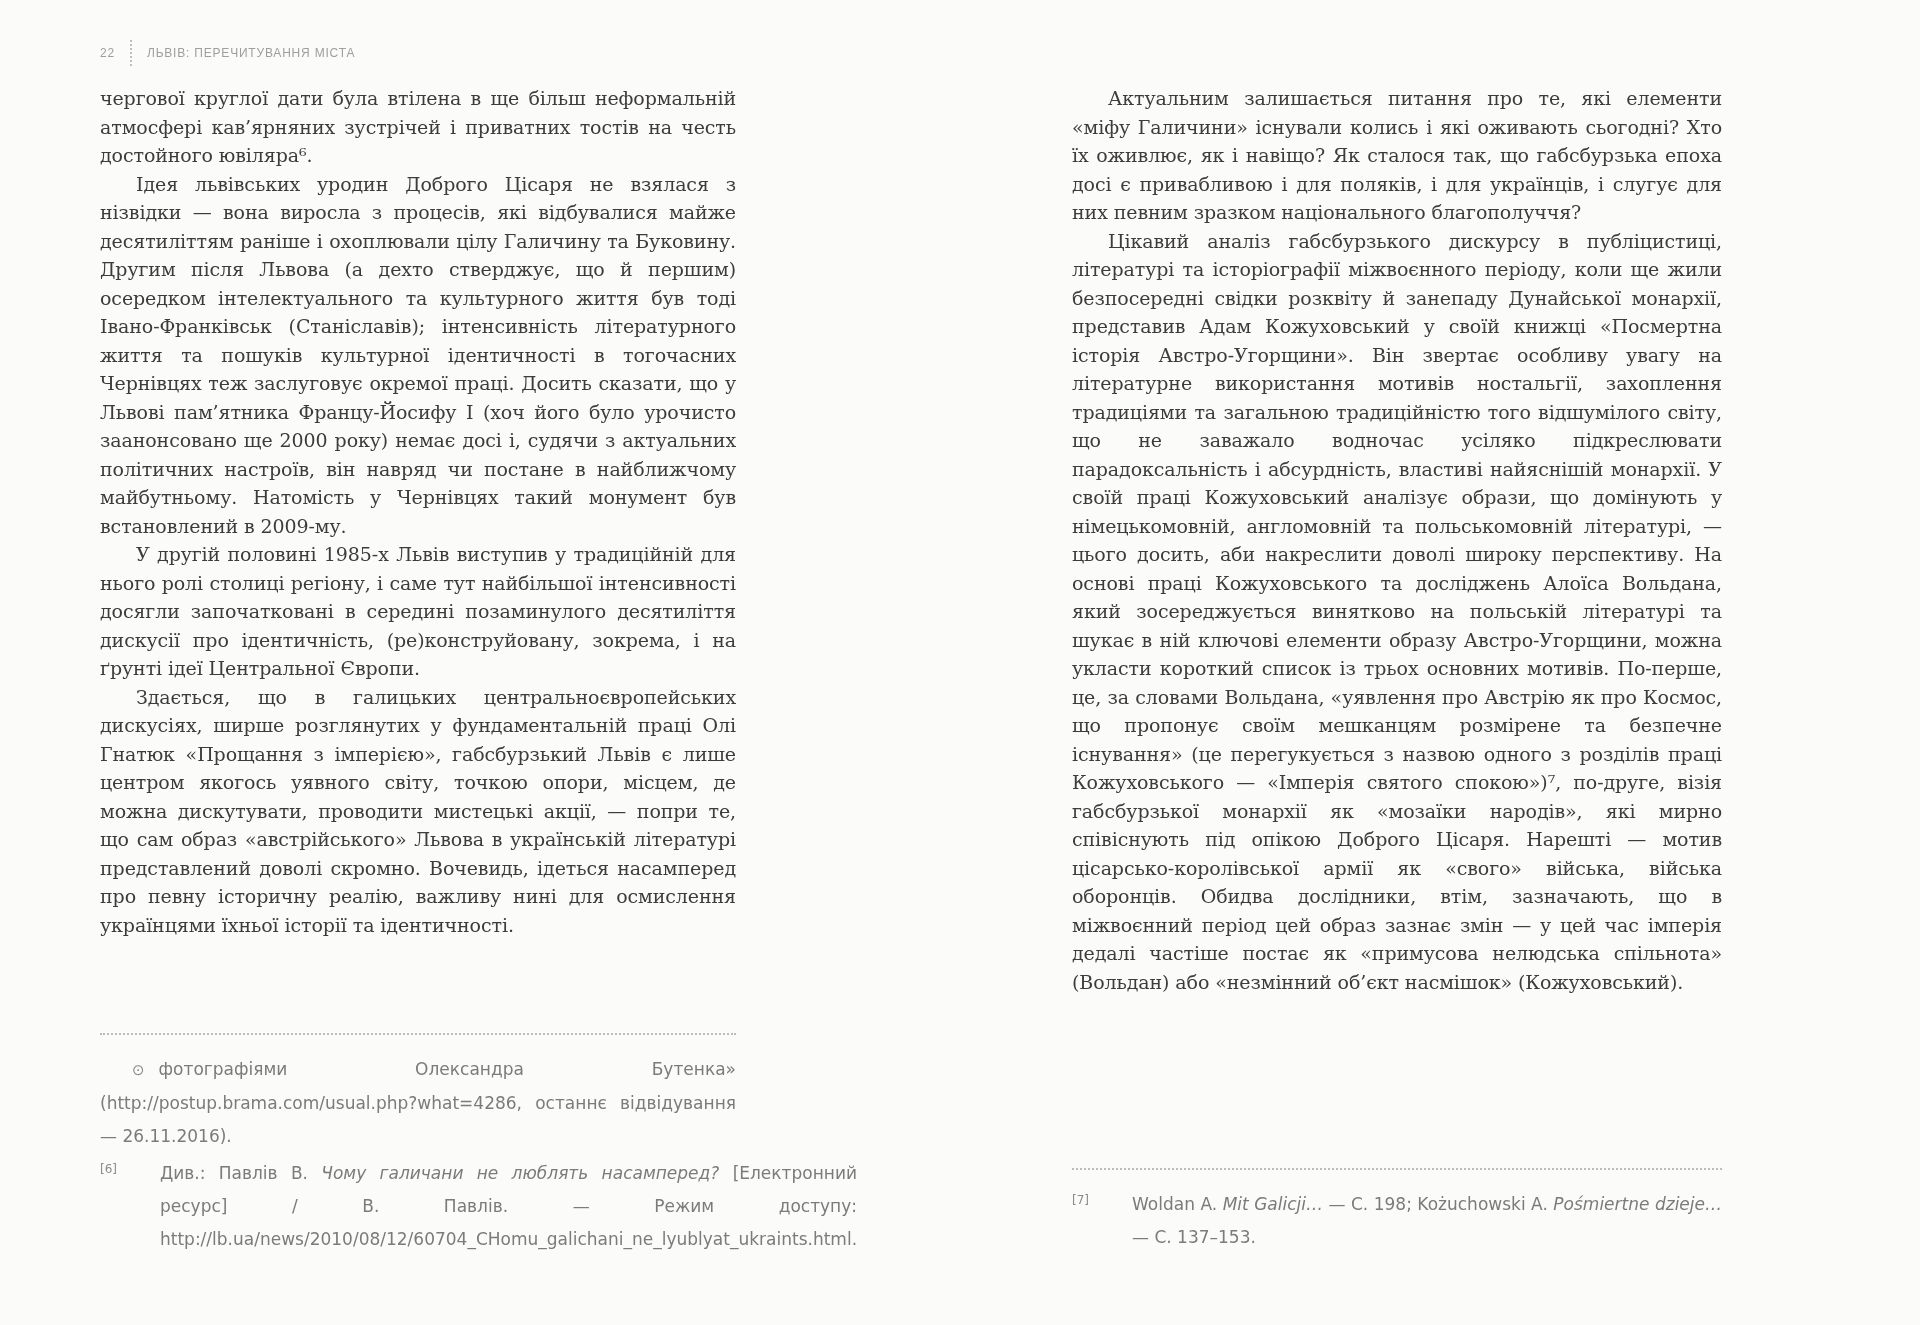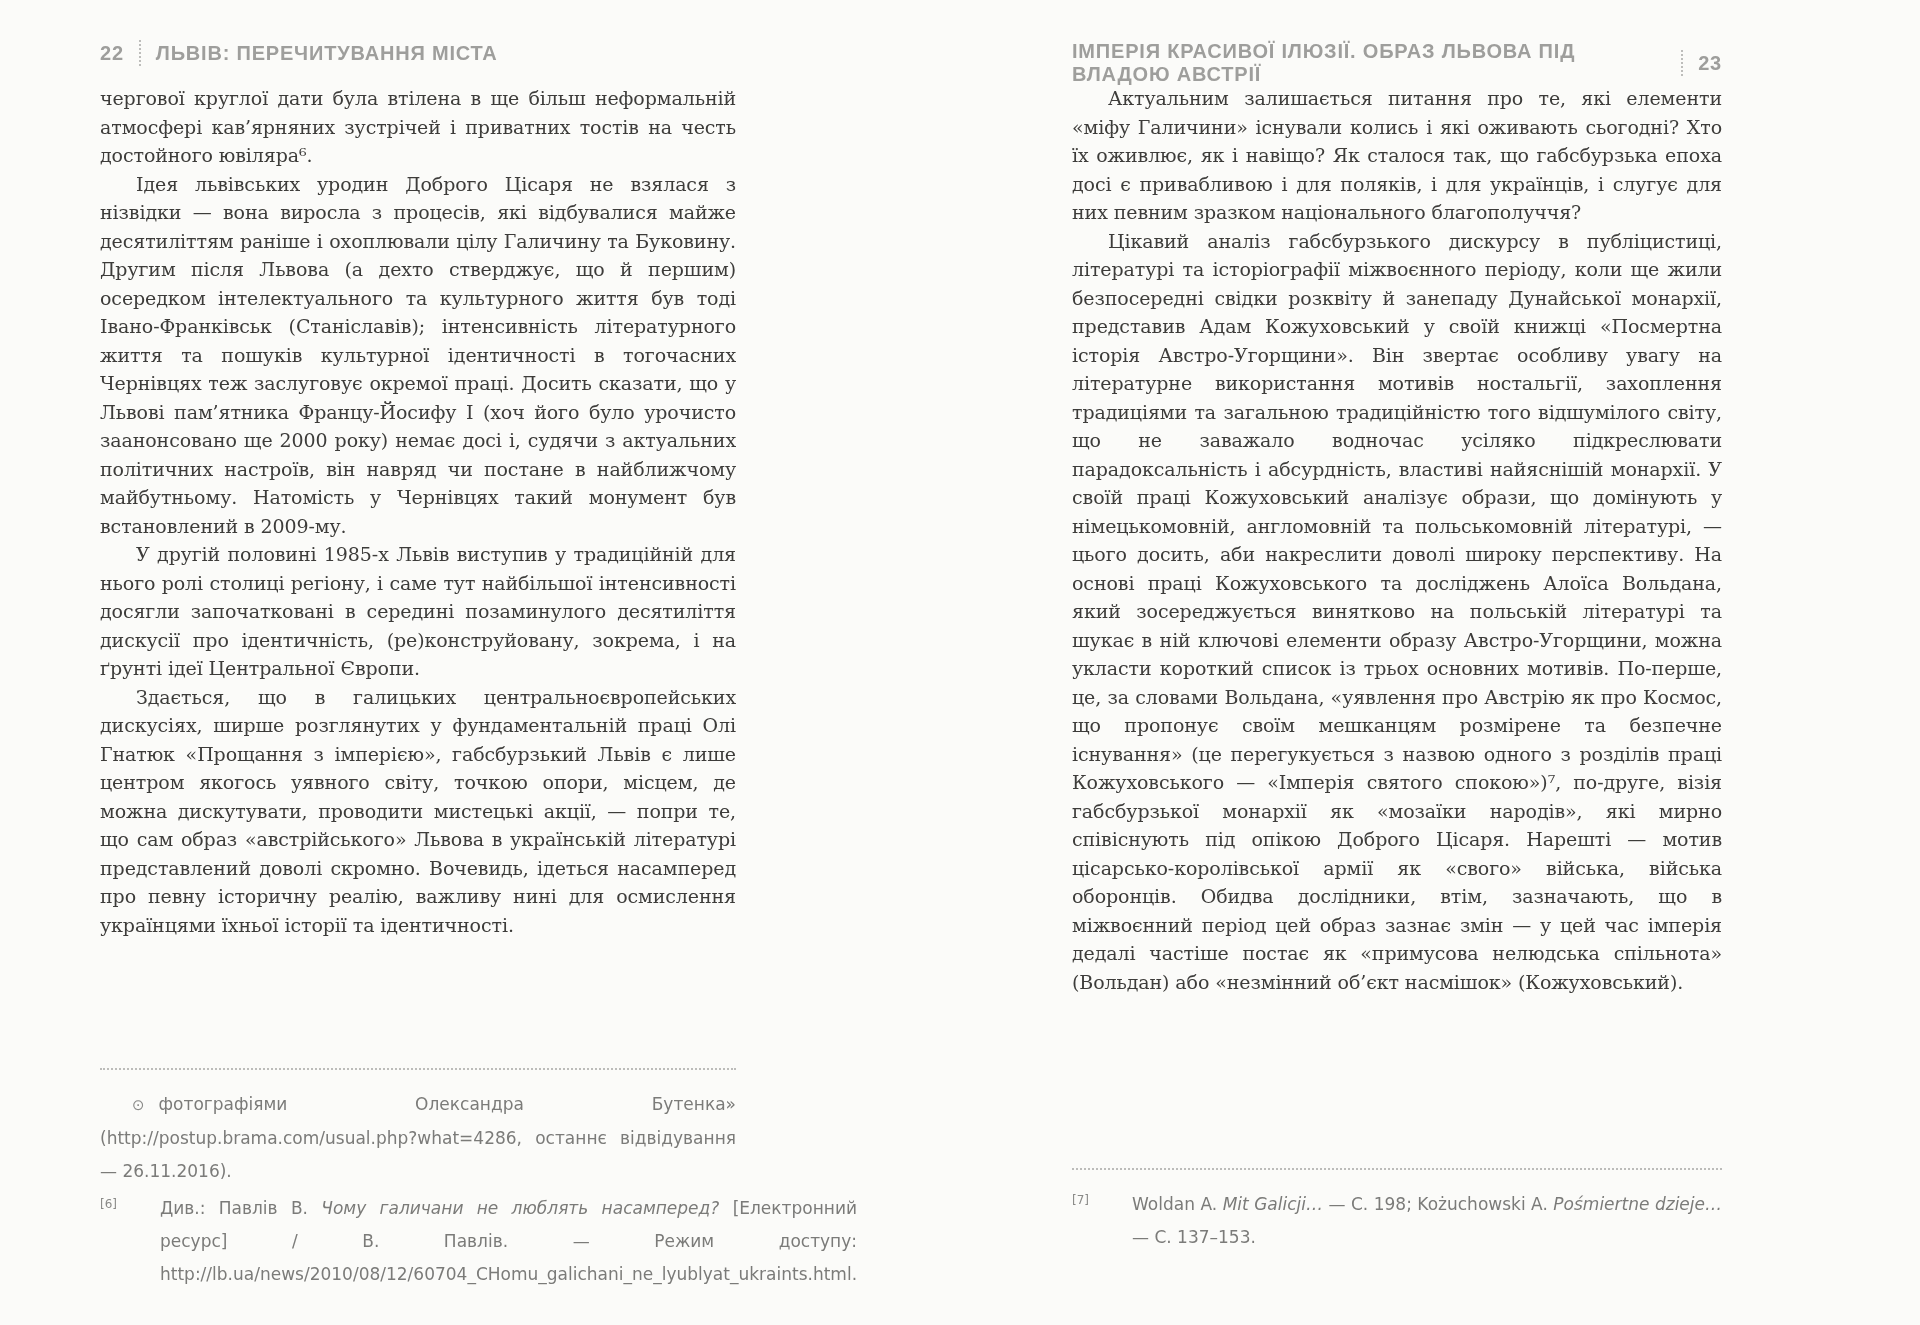--- a/index.html
+++ b/index.html
@@ -13,43 +13,42 @@
   }
   .col { position:absolute; top:0; height:100%; }
   .col-left  { left:100px;  width:636px; }
   .col-right { left:1072px; width:650px; }
 
   
   .running-head {
     position:absolute; top:40px; left:0; width:100%;
     display:flex; align-items:center; gap:15px;
     font-family:"Liberation Sans","DejaVu Sans",sans-serif;
-    font-size:20px; letter-spacing:0.8px;
+    font-size:12px; letter-spacing:0.8px;
     color:#9e9e9c;
-    font-weight:bold;
   }
   .running-head.right { justify-content:flex-end; }
   .vdots {
     display:inline-block; width:0; height:26px;
     border-left:2px dotted #bdbdbb;
   }
   .page-num { color:#9e9e9c; }
 
   
   .body-text {
     position:absolute; top:84px; left:0; width:100%;
     font-size:19px; line-height:28.5px; color:#3d3c3a;
     text-align:justify; letter-spacing:-0.1px;
   }
   .body-text p { margin:0; }
   .body-text p.indent { text-indent:36px; }
 
   
   .footnotes { position:absolute; left:0; width:100%; }
-  .fn-left  { top:1068px; }
+  .fn-left  { top:1033px; }
   .fn-right { top:1168px; }
   .fn-rule  { border-top:2px dotted #bcbcba; height:0; margin-bottom:18px; }
   .fn, .fn * {
     font-family:"DejaVu Sans","Liberation Sans",sans-serif;
   }
   .fn {
     font-size:17px; line-height:33px; color:#7b7b79;
     text-align:justify;
   }
   .fn-cont { text-indent:32px; margin:0 0 4px 0; }
@@ -87,25 +86,20 @@
       <p class="fn fn-cont"><span class="cont-marker">⊙</span><span>фотографіями Олександра Бутенка» (http://postup.brama.com/usual.php?what=4286, останнє відвідування — 26.11.2016).</span></p>
       <div class="fn fn-row">
         <span class="fn-label">[6]</span>
         <span class="fn-body"><span>Див.: Павлів В. </span><span class="ital">Чому галичани не люблять насамперед?</span><span> [Електронний ресурс] / В. Павлів. — Режим доступу: http://lb.ua/news/2010/08/12/60704_CHomu_galichani_ne_lyublyat_ukraints.html.</span></span>
       </div>
     </div>
   </div>
 
   <div class="col col-right">
 
-    <div class="running-head right">
-      <span>ІМПЕРІЯ КРАСИВОЇ ІЛЮЗІЇ. ОБРАЗ ЛЬВОВА ПІД ВЛАДОЮ АВСТРІЇ</span>
-      <span class="vdots"></span>
-      <span class="page-num">23</span>
-    </div>
 
     <div class="body-text">
       <p class="indent">Актуальним залишається питання про те, які елементи «міфу Галичини» існували колись і які оживають сьогодні? Хто їх оживлює, як і навіщо? Як сталося так, що габсбурзька епоха досі є привабливою і для поляків, і для українців, і слугує для них певним зразком національного благополуччя?</p>
       <p class="indent">Цікавий аналіз габсбурзького дискурсу в публіцистиці, літературі та історіографії міжвоєнного періоду, коли ще жили безпосередні свідки розквіту й занепаду Дунайської монархії, представив Адам Кожуховський у своїй книжці «Посмертна історія Австро-Угорщини». Він звертає особливу увагу на літературне використання мотивів ностальгії, захоплення традиціями та загальною традиційністю того відшумілого світу, що не заважало водночас усіляко підкреслювати парадоксальність і абсурдність, властиві найяснішій монархії. У своїй праці Кожуховський аналізує образи, що домінують у німецькомовній, англомовній та польськомовній літературі, — цього досить, аби накреслити доволі широку перспективу. На основі праці Кожуховського та досліджень Алоїса Вольдана, який зосереджується винятково на польській літературі та шукає в ній ключові елементи образу Австро-Угорщини, можна укласти короткий список із трьох основних мотивів. По-перше, це, за словами Вольдана, «уявлення про Австрію як про Космос, що пропонує своїм мешканцям розмірене та безпечне існування» (це перегукується з назвою одного з розділів праці Кожуховського — «Імперія святого спокою»)⁷, по-друге, візія габсбурзької монархії як «мозаїки народів», які мирно співіснують під опікою Доброго Цісаря. Нарешті — мотив цісарсько-королівської армії як «свого» війська, війська оборонців. Обидва дослідники, втім, зазначають, що в міжвоєнний період цей образ зазнає змін — у цей час імперія дедалі частіше постає як «примусова нелюдська спільнота» (Вольдан) або «незмінний об’єкт насмішок» (Кожуховський).</p>
     </div>
 
     <div class="footnotes fn-right">
       <div class="fn-rule"></div>
       <div class="fn fn-row">
         <span class="fn-label">[7]</span>

